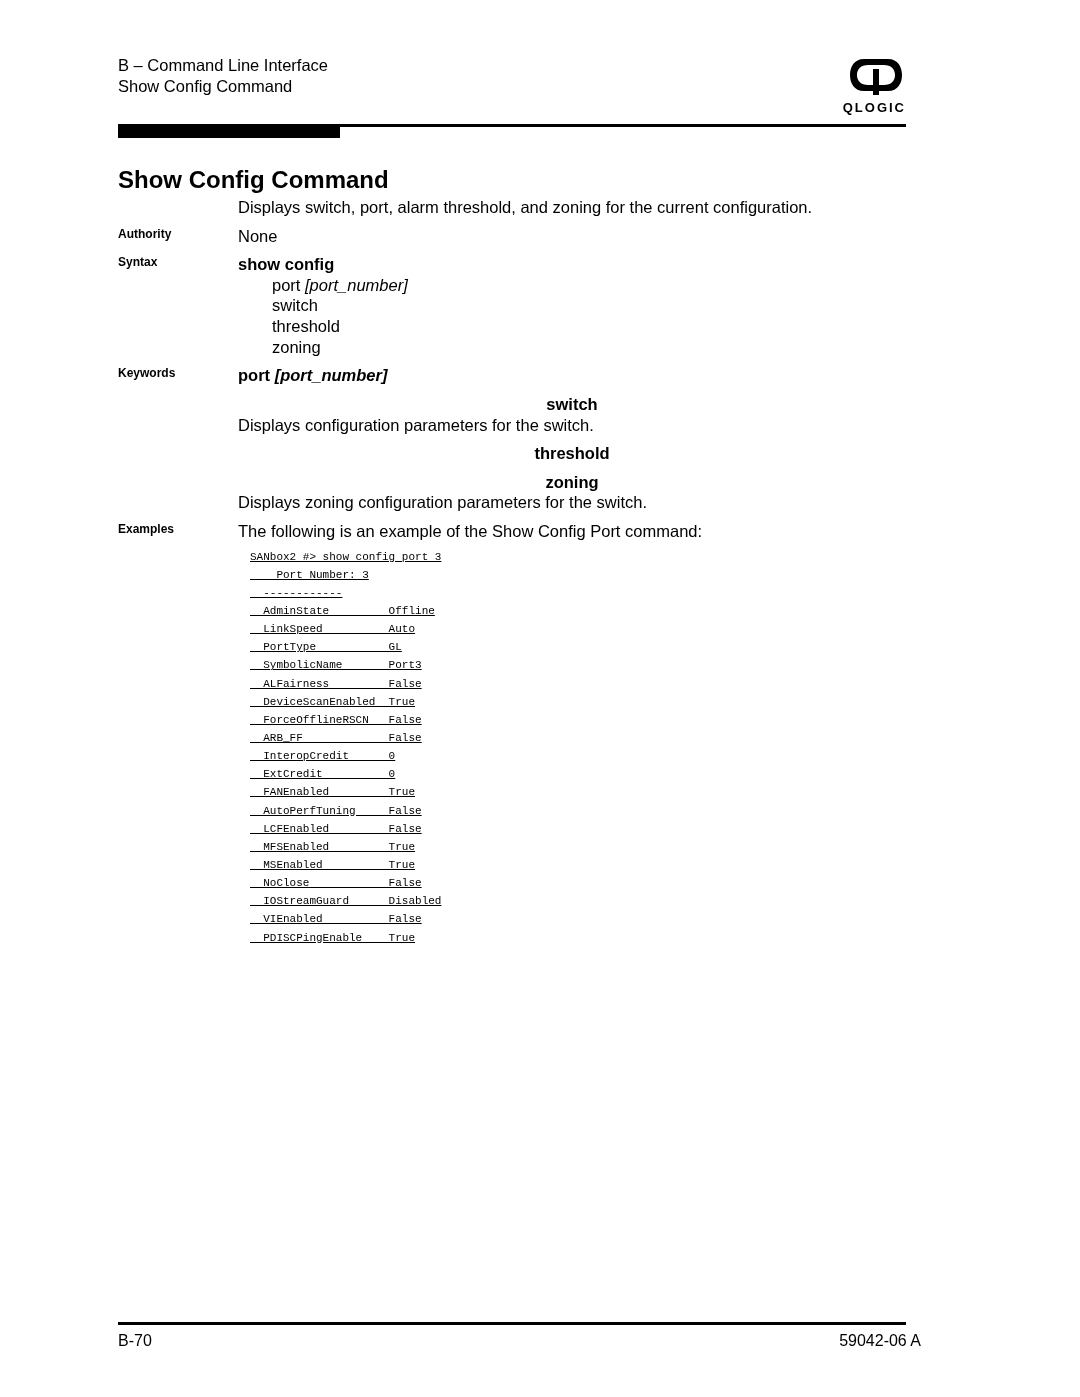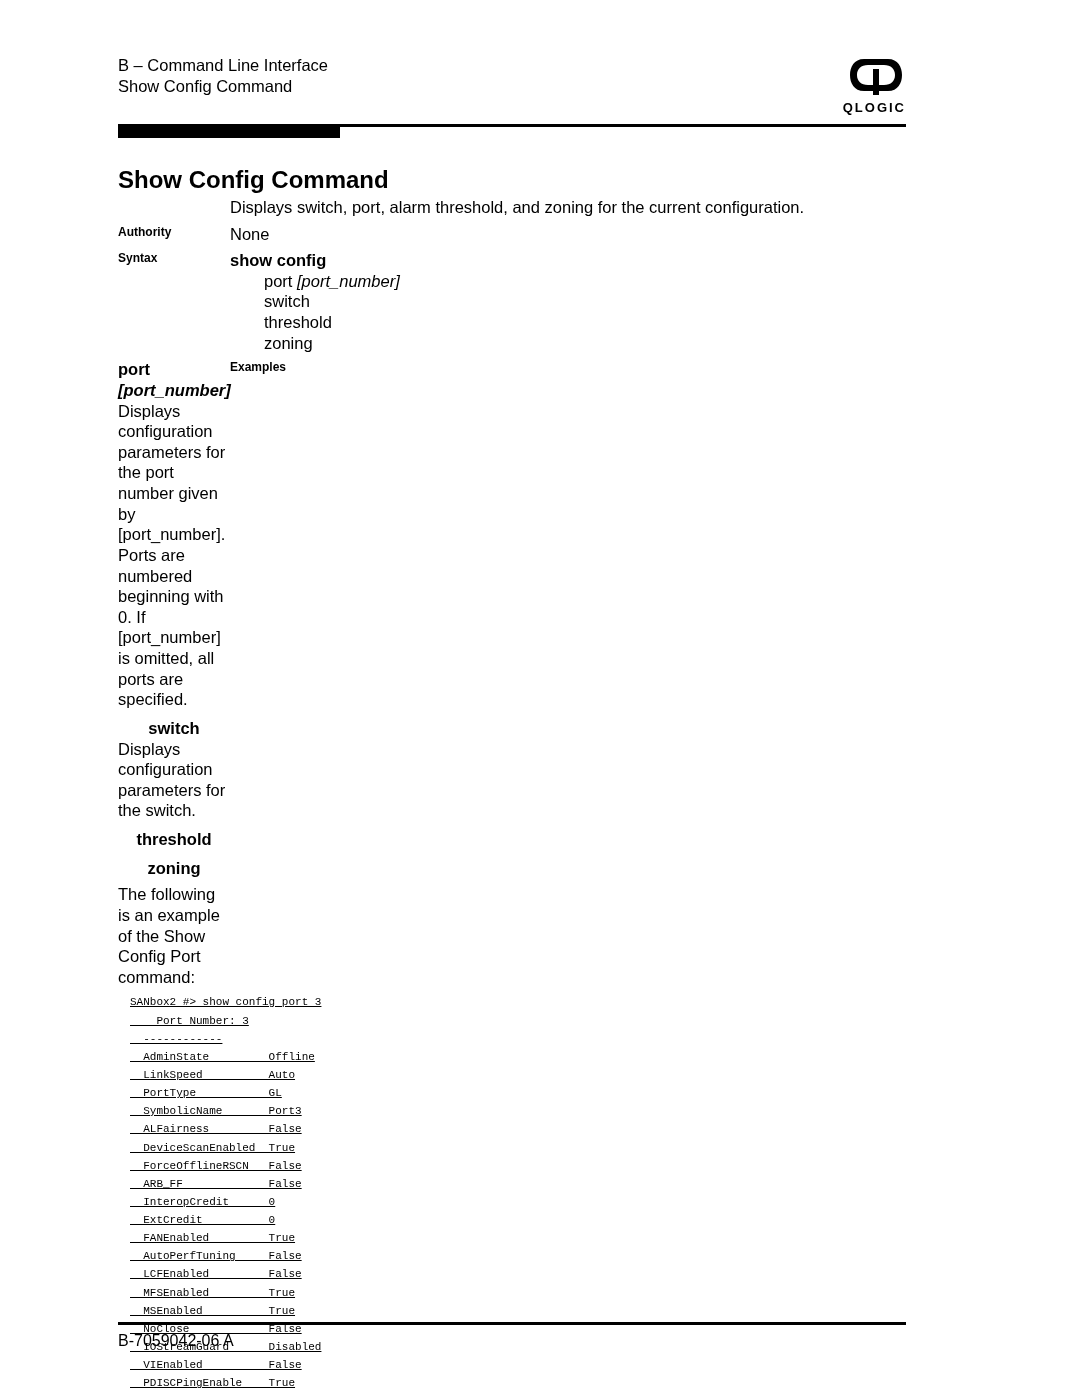--- a/index.html
+++ b/index.html
@@ -43,20 +43,21 @@
   h1.title {
     font-size: 24px;
     font-weight: bold;
     margin: 38px 0 2px 0;
   }
   .body {
     display: grid;
     grid-template-columns: 112px 1fr;
     column-gap: 0px;
     row-gap: 6px;
+    gap: 8px;
   }
   .label-col { font-weight: bold; font-size: 12px; padding-top: 1px; }
   .content-col { font-size: 16.5px; }
   .kw { font-weight: bold; text-align: center; }
   .it { font-style: italic; }
   .bolditalic { font-weight: bold; font-style: italic; }
   .syntax-args { padding-left: 34px; }
   .kw-block { margin-top: 8px; }
   pre.mono {
     font-family: "Courier New", monospace;
@@ -70,23 +71,24 @@
     position: absolute;
     left: 118px;
     right: 98px;
     bottom: 72px;
     height: 3px;
     background: #000;
   }
   .footer {
     position: absolute;
     left: 118px;
-    right: 100px;
+    right: 83px;
     bottom: 46px;
     display: flex;
+    justify-content: space-between;
     font-size: 16px;
   }
 </style>
 </head>
 <body>
 
 <div class="page">
 
   <div class="header-row">
     <div class="header-left">
@@ -122,34 +124,35 @@
     <div class="content-col">
       <span class="kw">show config</span>
       <div class="syntax-args">
         <div><span>port </span><span class="it">[port_number]</span></div>
         <div>switch</div>
         <div>threshold</div>
         <div>zoning</div>
       </div>
     </div>
 
+    <div class="label-col">Keywords</div>
     <div class="content-col">
       <div>
         <span class="kw">port </span><span class="bolditalic">[port_number]</span>
-        <div>Displays configuration parameters for the port number given by [port_number]. Ports are numbered beginning with 0. If [port_number] is omitted, all ports are specified.</div>
       </div>
       <div class="kw-block">
         <div class="kw">switch</div>
         <div>Displays configuration parameters for the switch.</div>
       </div>
       <div class="kw-block">
         <div class="kw">threshold</div>
       </div>
       <div class="kw-block">
         <div class="kw">zoning</div>
+        <div>Displays zoning configuration parameters for the switch.</div>
       </div>
     </div>
 
     <div class="label-col">Examples</div>
     <div class="content-col">
       <div>The following is an example of the Show Config Port command:</div>
       <pre class="mono">SANbox2 #&gt; show config port 3
     Port Number: 3
   ------------
   AdminState         Offline

